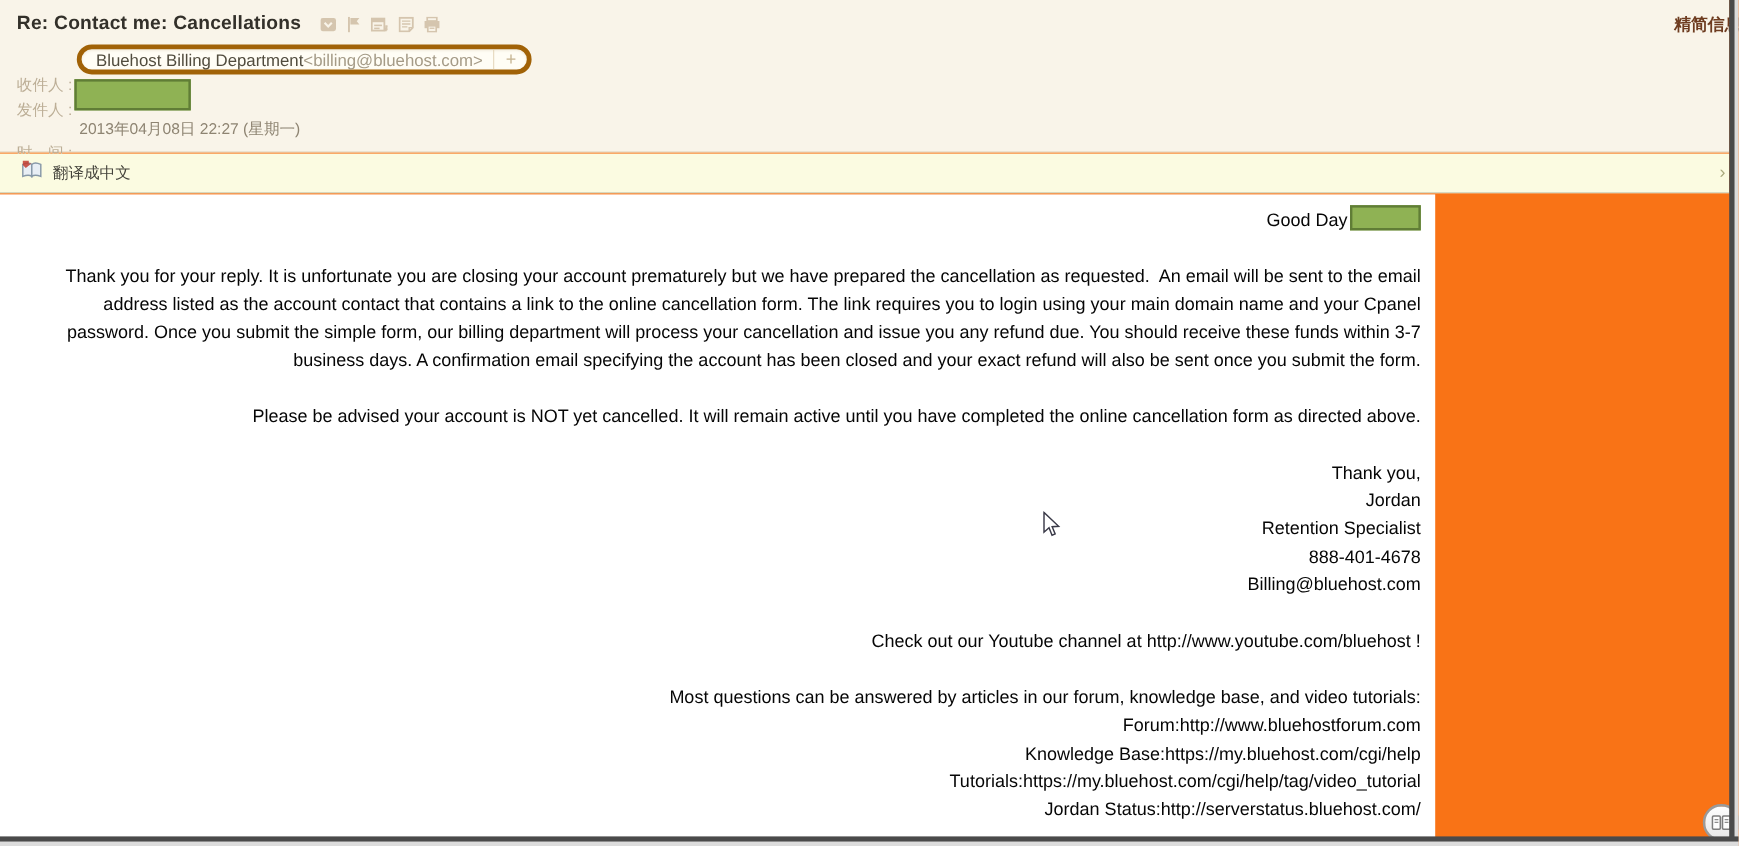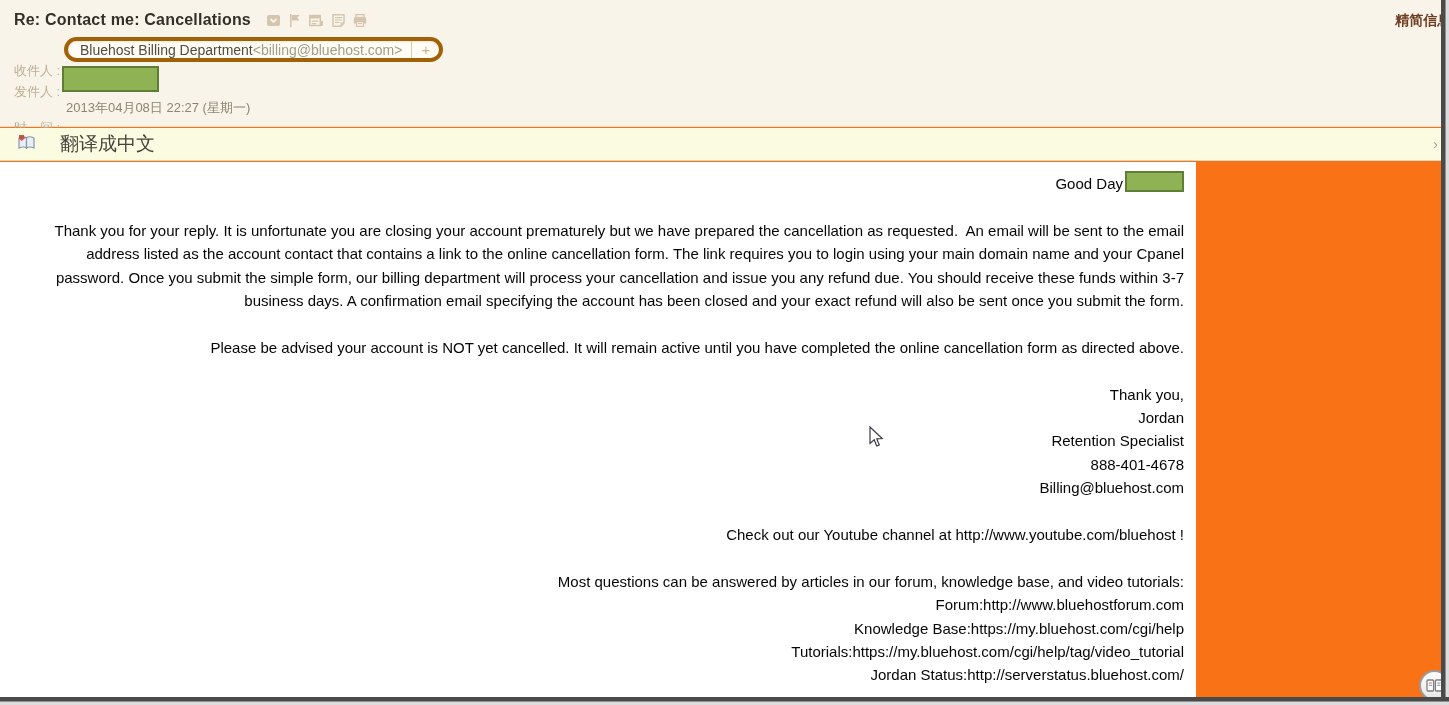--- a/index.html
+++ b/index.html
@@ -40,21 +40,21 @@
 
   .redact { background:#8fb254; border:2px solid #607d36; display:inline-block; }
   .to-redact { position:absolute; left:62px; top:66px; width:97px; height:26px; }
 
   .time-value { position:absolute; left:66px; top:99px; font-size:13px; color:#8e8472; }
 
   
   .translate-bar { position:absolute; top:128px; left:0; width:1441px; height:33px;
                    background:#fbfbe1; border-bottom:1px solid #d8d8bf;
                    display:flex; align-items:center; padding-left:17px; }
-  .translate-label { margin-left:24px; font-size:19px; color:#44433b; }
+  .translate-label { margin-left:8px; font-size:13px; color:#44433b; }
   .translate-chevron { position:absolute; right:3px; top:7px; font-size:15px; color:#a9a97c; }
 
   
   .mailbody { position:absolute; top:162px; left:0; width:1196px; height:543px; background:#fff;
               padding:9px 12px 0 18px; font-size:15px; line-height:23.4px; color:#060606; }
   .line, .para, .res-row { white-space:pre-wrap; }
   .gap { height:23.4px; }
   .greet-redact { width:59px; height:21px; vertical-align:text-bottom; margin-left:2px; }
   .res-label { display:inline-block; }
   .res-row:nth-of-type(1) .res-label { width:109px; }

